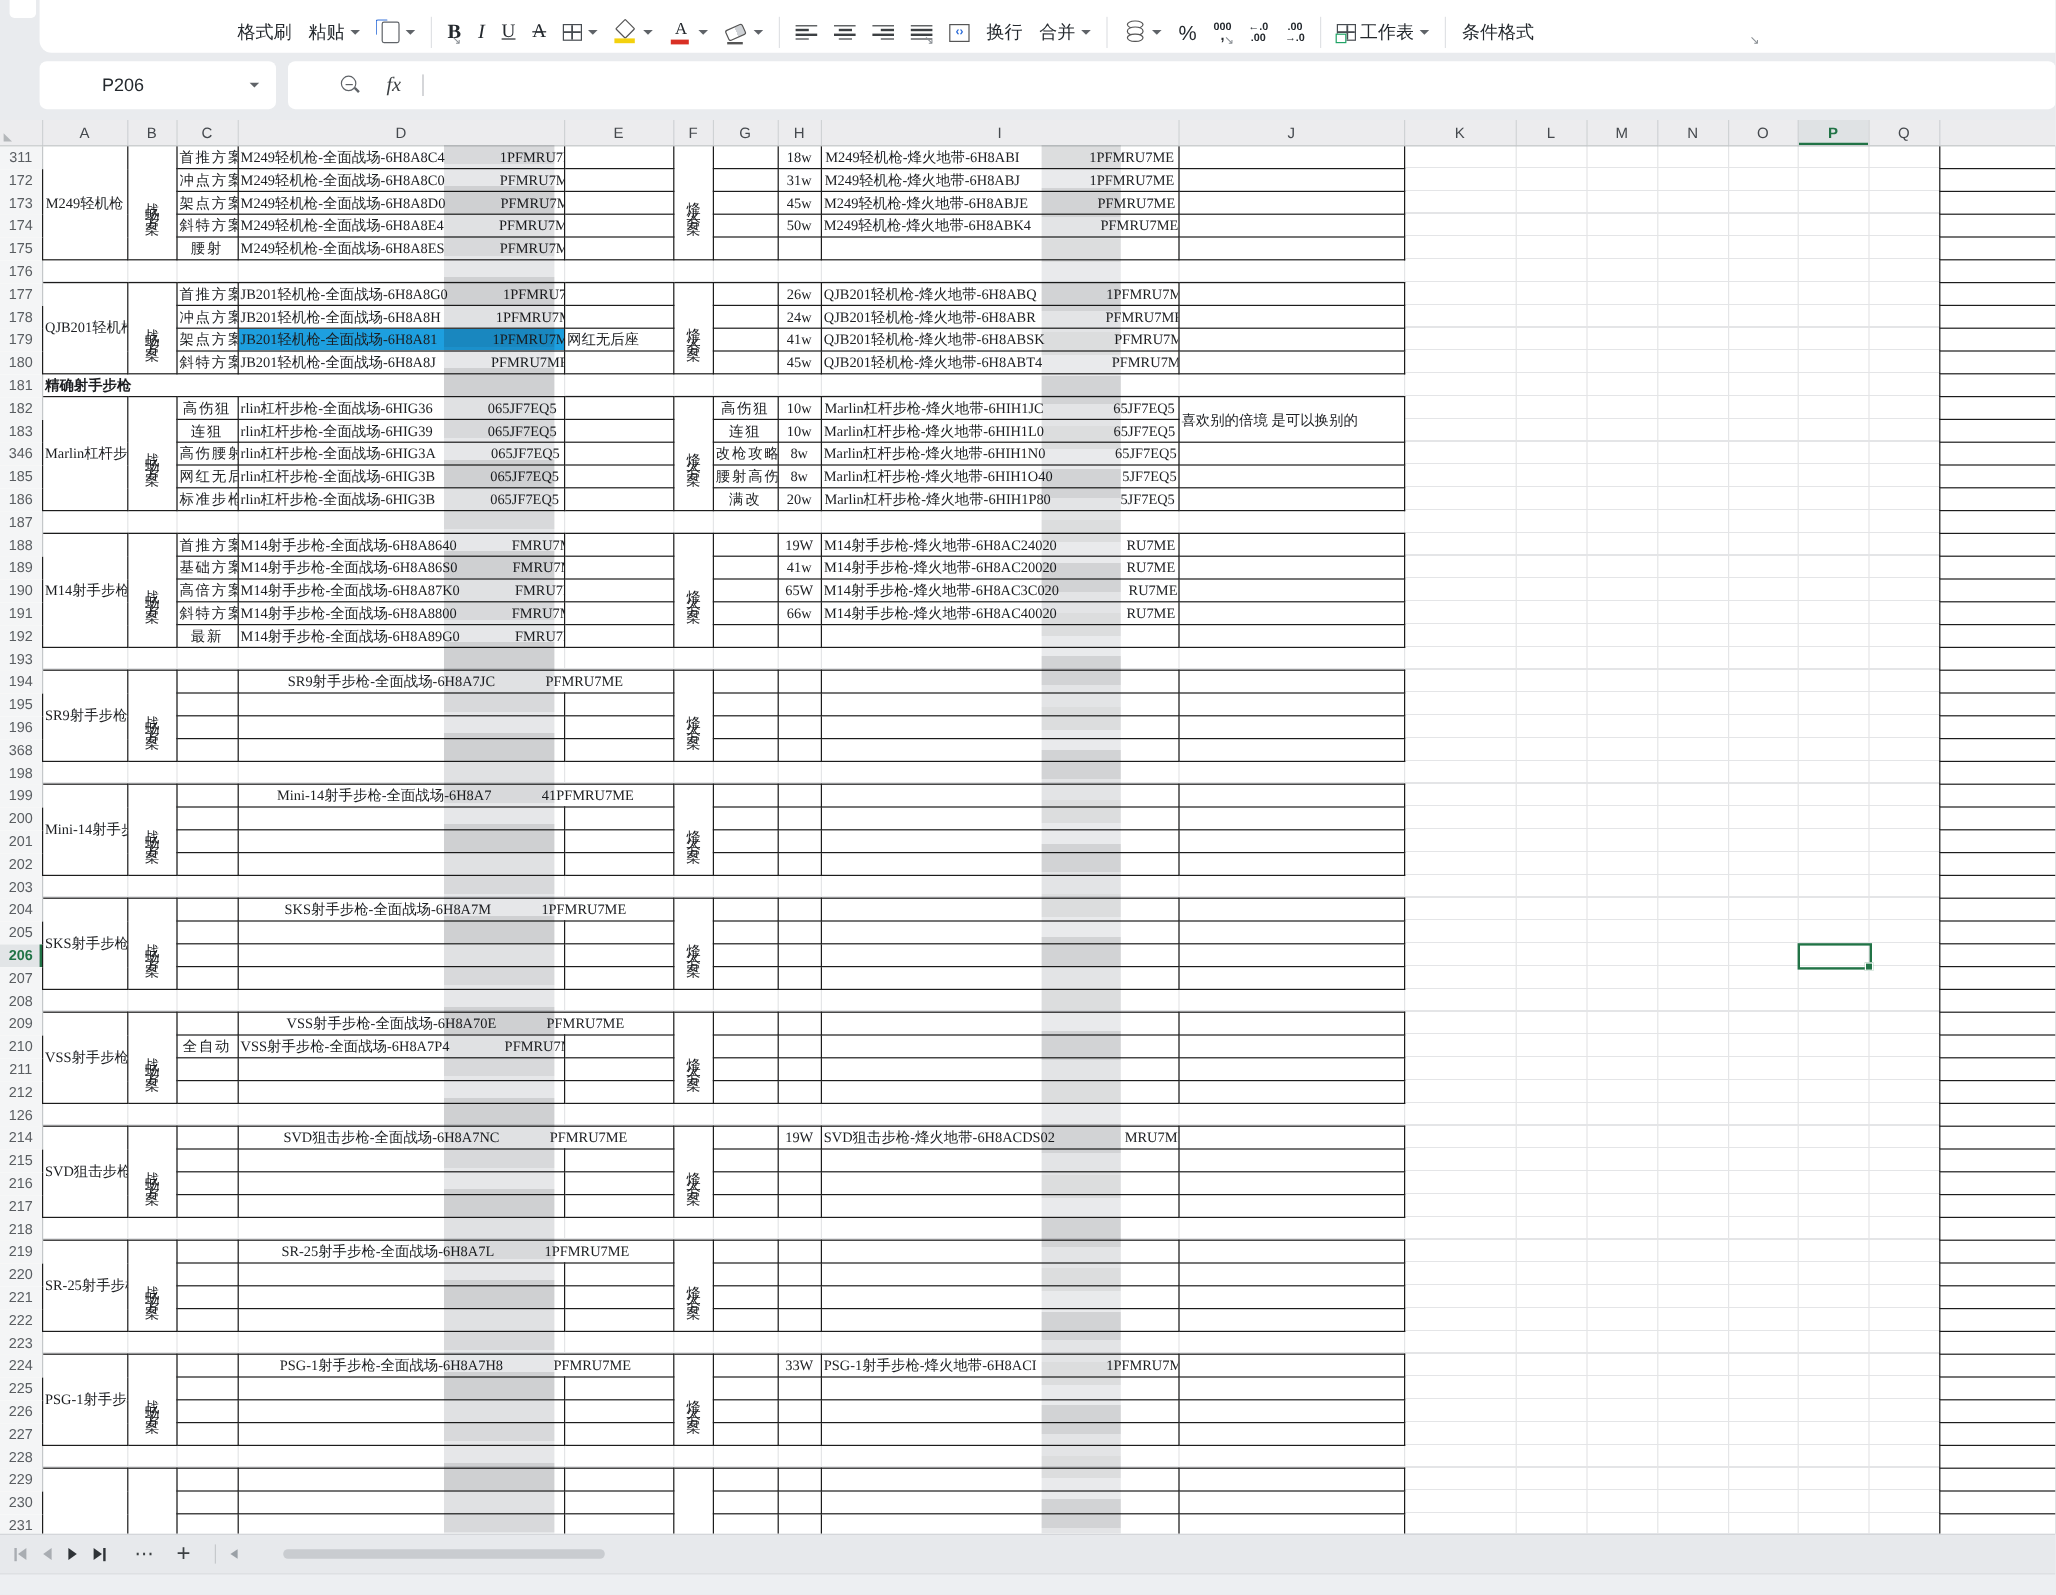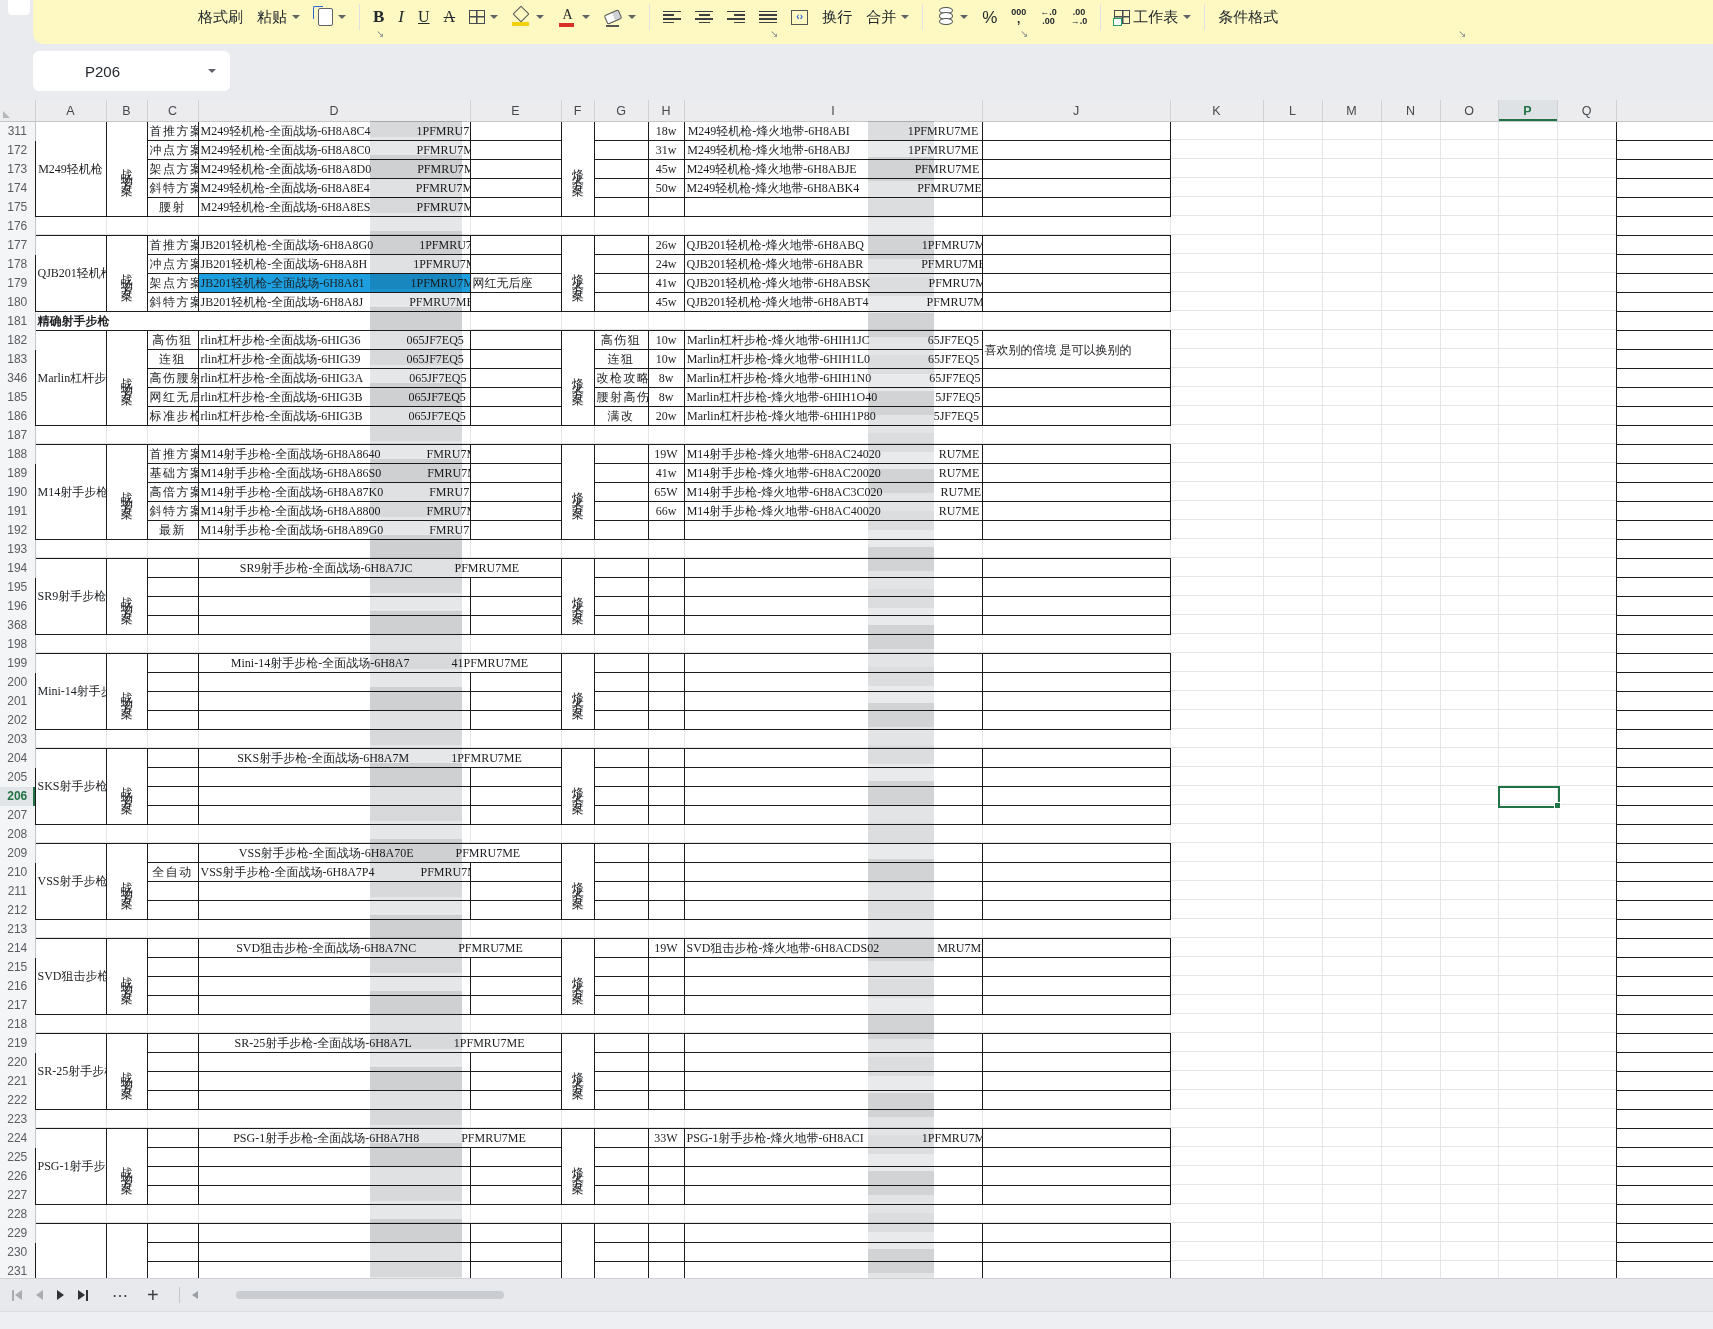--- a/index.html
+++ b/index.html
@@ -1,20 +1,20 @@
 <!DOCTYPE html>
 <html><head>
 <meta charset="utf-8">
 <style>
   html,body{margin:0;padding:0;background:#e9ebee;}
   #root{position:relative;width:1713px;height:1329px;overflow:hidden;background:#e9ebee;
         font-family:"Liberation Sans",sans-serif;color:#24292e;}
   
-  #toolbar{position:absolute;left:33px;top:0;right:0;height:44px;background:#fef9c3;
-           border-radius:0 0 0 10px;display:flex;align-items:flex-start;padding-left:158px;box-sizing:border-box;}
+  #toolbar{position:absolute;left:33px;top:0;right:0;height:44px;background:#ffffff;
+           border-radius:0 0 0 10px;display:flex;align-items:flex-end;padding-left:158px;box-sizing:border-box;}
   #tbfrag{position:absolute;left:8px;top:0;width:22px;height:15px;background:#fff;border-radius:0 0 4px 4px;}
   .tbtn{display:flex;align-items:center;gap:3px;padding:0 7px;height:34px;border-radius:4px;cursor:pointer;}
   .tlbl{font-size:15px;color:#24292e;white-space:nowrap;}
   .tlbl.b{font-family:"Liberation Serif",serif;font-weight:bold;font-size:17px;}
   .tlbl.i{font-family:"Liberation Serif",serif;font-style:italic;font-size:17px;}
   .tlbl.u{font-family:"Liberation Serif",serif;text-decoration:underline;font-size:16px;}
   .tlbl.s{font-family:"Liberation Serif",serif;font-size:16px;text-decoration:line-through;}
   .tsep{width:1px;height:26px;background:#e0e2e5;margin:0 6px;}
   .chev{width:0;height:0;border-left:4px solid transparent;border-right:4px solid transparent;
         border-top:4.5px solid #5f6368;margin-left:2px;}
@@ -273,20 +273,27 @@
     <span class="corner-arrow" style="left:343px">↘</span>
     <span class="corner-arrow" style="left:737px">↘</span>
     <span class="corner-arrow" style="left:987px">↘</span>
     <span class="corner-arrow" style="left:1425px">↘</span>
   </div>
 
   <div id="namebox">
     <span class="val">P206</span>
     <span class="chev" style="margin-right:14px"></span>
   </div>
+  <div id="fbar">
+    <span class="zoomicon">
+        <i></i>
+      </span>
+    <span class="fx">fx</span>
+    <span class="cursorline"></span>
+  </div>
 
   <div id="grid">
     <div id="rowlines"></div>
     <div id="vlines">
         <div class="vline" style="left: 106px;"></div>
         <div class="vline" style="left: 147px;"></div>
         <div class="vline" style="left: 198px;"></div>
         <div class="vline" style="left: 470px;"></div>
         <div class="vline" style="left: 561px;"></div>
         <div class="vline" style="left: 594px;"></div>
@@ -1168,21 +1175,21 @@
             <td></td>
             <td></td>
             <td></td>
             <td></td>
             <td></td>
             <td></td>
             <td></td>
             <td class="b"></td>
           </tr>
           <tr>
-            <th>213</th>
+            <th>126</th>
             <td></td>
             <td></td>
             <td></td>
             <td></td>
             <td></td>
             <td></td>
             <td></td>
             <td></td>
             <td></td>
             <td></td>

